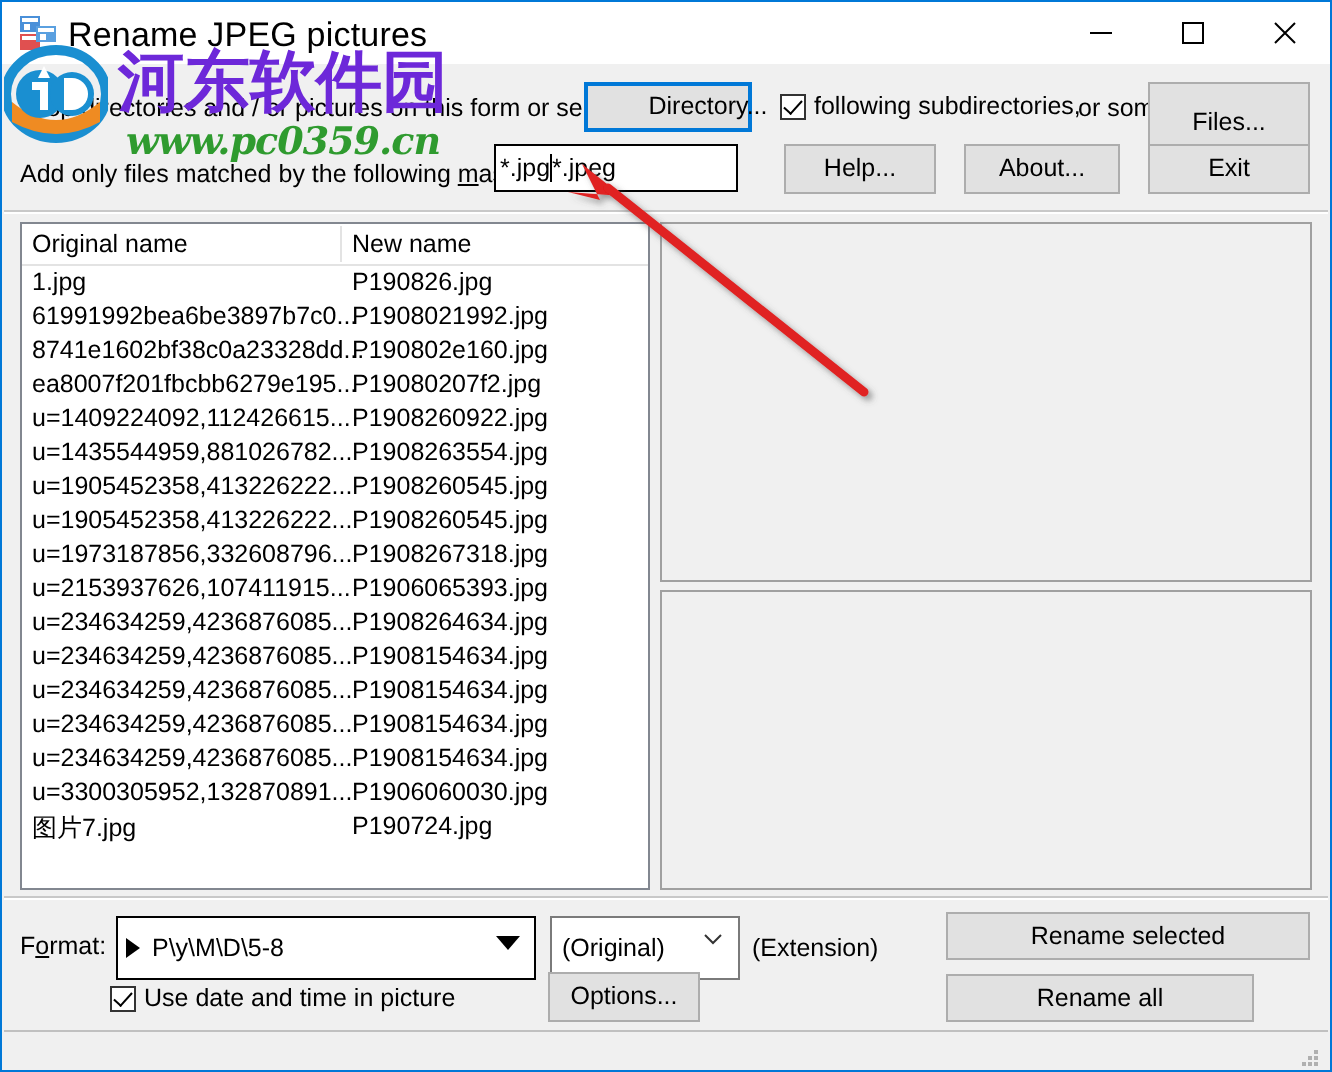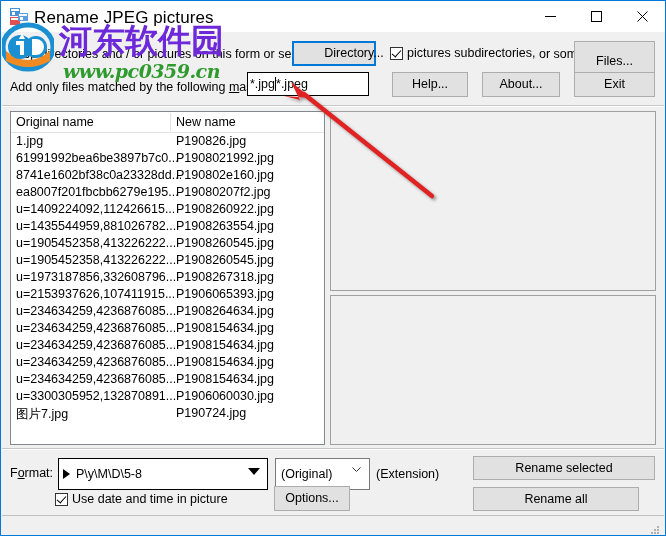--- a/index.html
+++ b/index.html
@@ -86,21 +86,21 @@
     background: #e1e1e1;
     padding-left: 40px;
   }
   .btn-directory { left: 291px; top: 40px; width: 84px; height: 25px; }
   .btn-files     { left: 573px; top: 40px; width: 81px; height: 41px; text-align: right; }
   .btn-help      { left: 391px; top: 71px; width: 76px; height: 25px; }
   .btn-about     { left: 481px; top: 71px; width: 78px; height: 25px; }
   .btn-exit      { left: 573px; top: 71px; width: 81px; height: 25px; }
   .btn-options   { left: 273px; top: 485px; width: 76px; height: 25px; }
   .btn-renamesel { left: 472px; top: 455px; width: 182px; height: 24px; }
-  .btn-renameall { left: 472px; top: 486px; width: 166px; height: 24px; }
+  .btn-renameall { left: 472px; top: 486px; width: 154px; height: 24px; }
 
   
   .chk {
     position: absolute;
     display: flex;
     align-items: center;
     font-size: 12.5px;
     color: #000;
     white-space: nowrap;
   }
@@ -367,21 +367,21 @@
   </div>
 
   <div class="sep-line2"></div>
 
   <div class="lbl drop-label">Drop directories and / or pictures on this form or select a</div>
 
   <div class="btn btn-directory focus">Directory...</div>
 
   <div class="chk chk-subdirs">
     <span class="box checked"></span>
-    <span>pictures subdirectories,</span>
+    <span>following subdirectories,</span>
   </div>
 
   <div class="lbl orsome-label">or some</div>
 
   <div class="btn btn-files">Files...</div>
 
   <div class="lbl mask-label"><span>Add only files matched by the following </span><span class="u">m</span><span>ask(s) :</span></div>
 
   <div class="textinput">
       <span>*.jpg</span>

